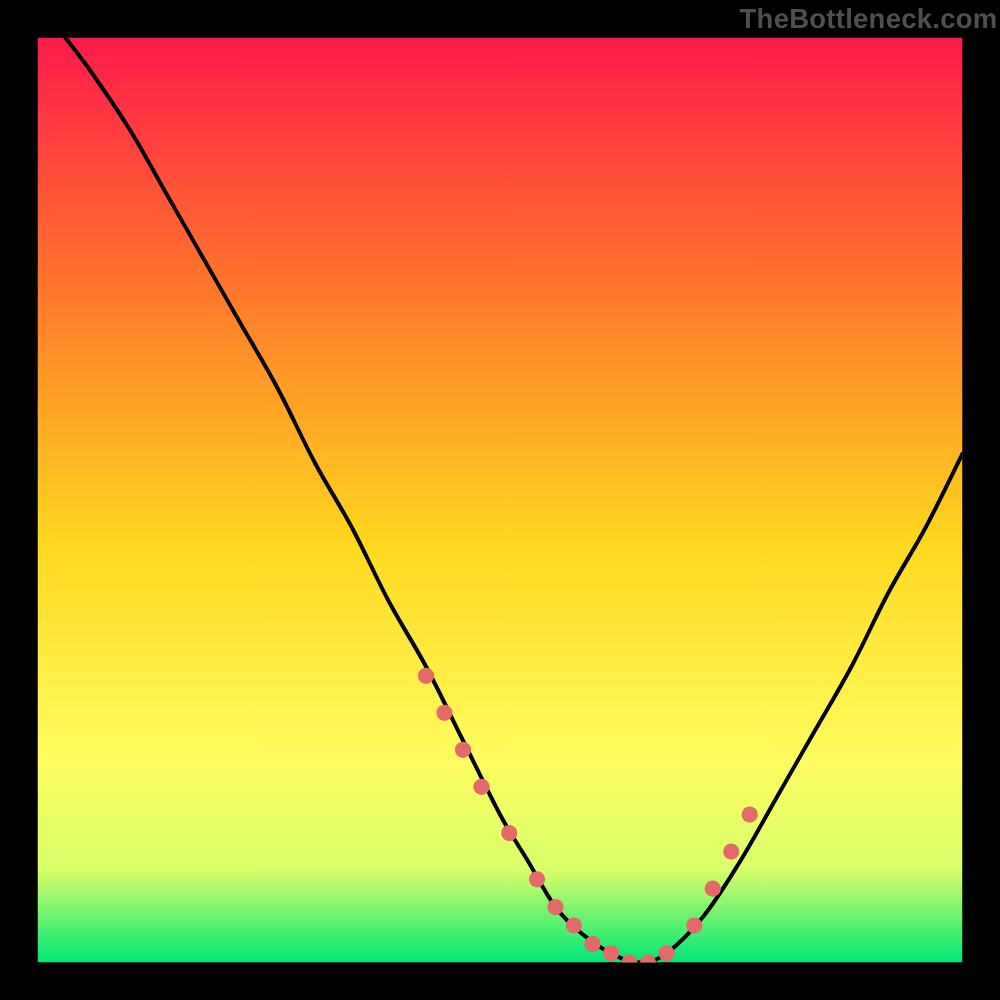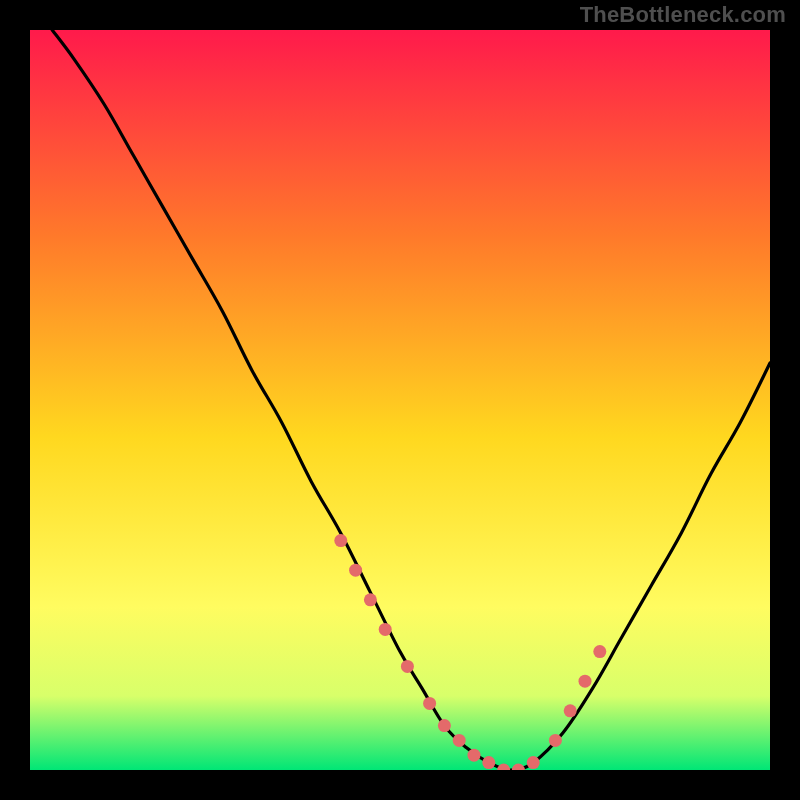--- a/index.html
+++ b/index.html
@@ -15,21 +15,21 @@
     position: absolute;
     left: 0;
     top: 0;
     width: 800px;
     height: 800px;
     background: #000;
   }
   .watermark {
     position: absolute;
     top: 2px;
-    right: 14px;
+    right: 2px;
     color: #4f4f4f;
     font-size: 22px;
     font-weight: 600;
     letter-spacing: 0.2px;
     user-select: none;
   }
   .plot {
     position: absolute;
     left: 30px;
     top: 30px;

